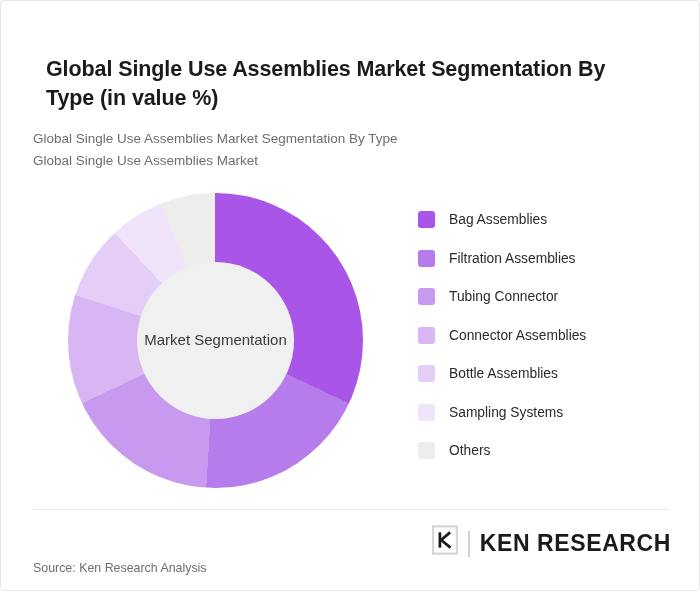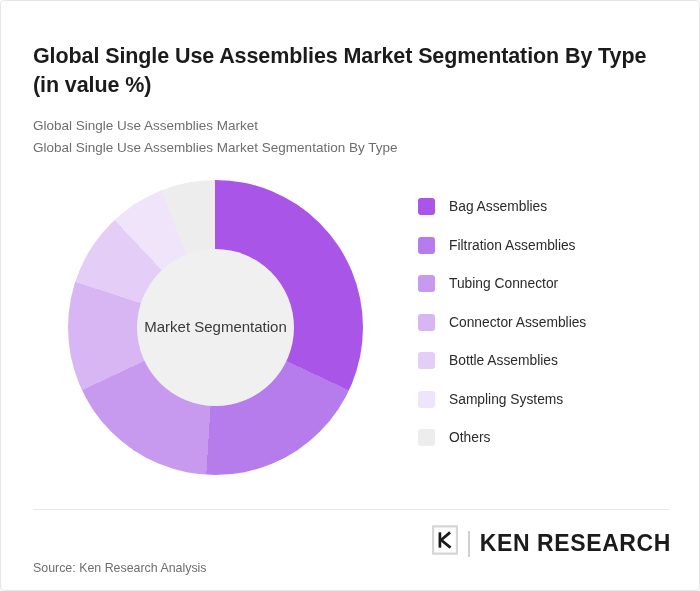--- a/index.html
+++ b/index.html
@@ -22,21 +22,21 @@
   }
   .inner {
     position: absolute;
     left: 0; top: 0;
     width: 700px;
     height: 591px;
     padding: 0 32px;
     box-sizing: border-box;
   }
   .title {
-    margin: 0;
+    margin: 13px;
     padding-top: 41px;
     font-size: 21.5px;
     font-weight: bold;
     line-height: 1.33;
     color: #1b1b1b;
     letter-spacing: -0.1px;
     max-width: 640px;
   }
   .subtitle-block {
     margin-top: 16px;
@@ -151,22 +151,22 @@
 </style>
 </head>
 <body>
 
 <div class="page">
   <div class="inner">
 
     <h1 class="title">Global Single Use Assemblies Market Segmentation By Type (in value %)</h1>
 
     <div class="subtitle-block">
+      <div class="subtitle">Global Single Use Assemblies Market Segmentation By Type</div>
       <div class="subtitle">Global Single Use Assemblies Market</div>
-      <div class="subtitle">Global Single Use Assemblies Market Segmentation By Type</div>
     </div>
 
     <div class="chart-area">
 
       <div class="donut-wrap">
         <div class="donut" id="donut-ring" style="background: conic-gradient(rgb(168, 85, 232) 0deg, rgb(168, 85, 232) 115.2deg, rgb(183, 124, 235) 115.2deg, rgb(183, 124, 235) 183.6deg, rgb(199, 154, 240) 183.6deg, rgb(199, 154, 240) 244.8deg, rgb(215, 182, 243) 244.8deg, rgb(215, 182, 243) 288deg, rgb(228, 205, 247) 288deg, rgb(228, 205, 247) 316.8deg, rgb(240, 228, 251) 316.8deg, rgb(240, 228, 251) 338.4deg, rgb(237, 237, 237) 338.4deg, rgb(237, 237, 237) 360deg);">
           <div class="donut-hole">
             <span class="donut-hole-label">Market Segmentation</span>
           </div>
         </div>

